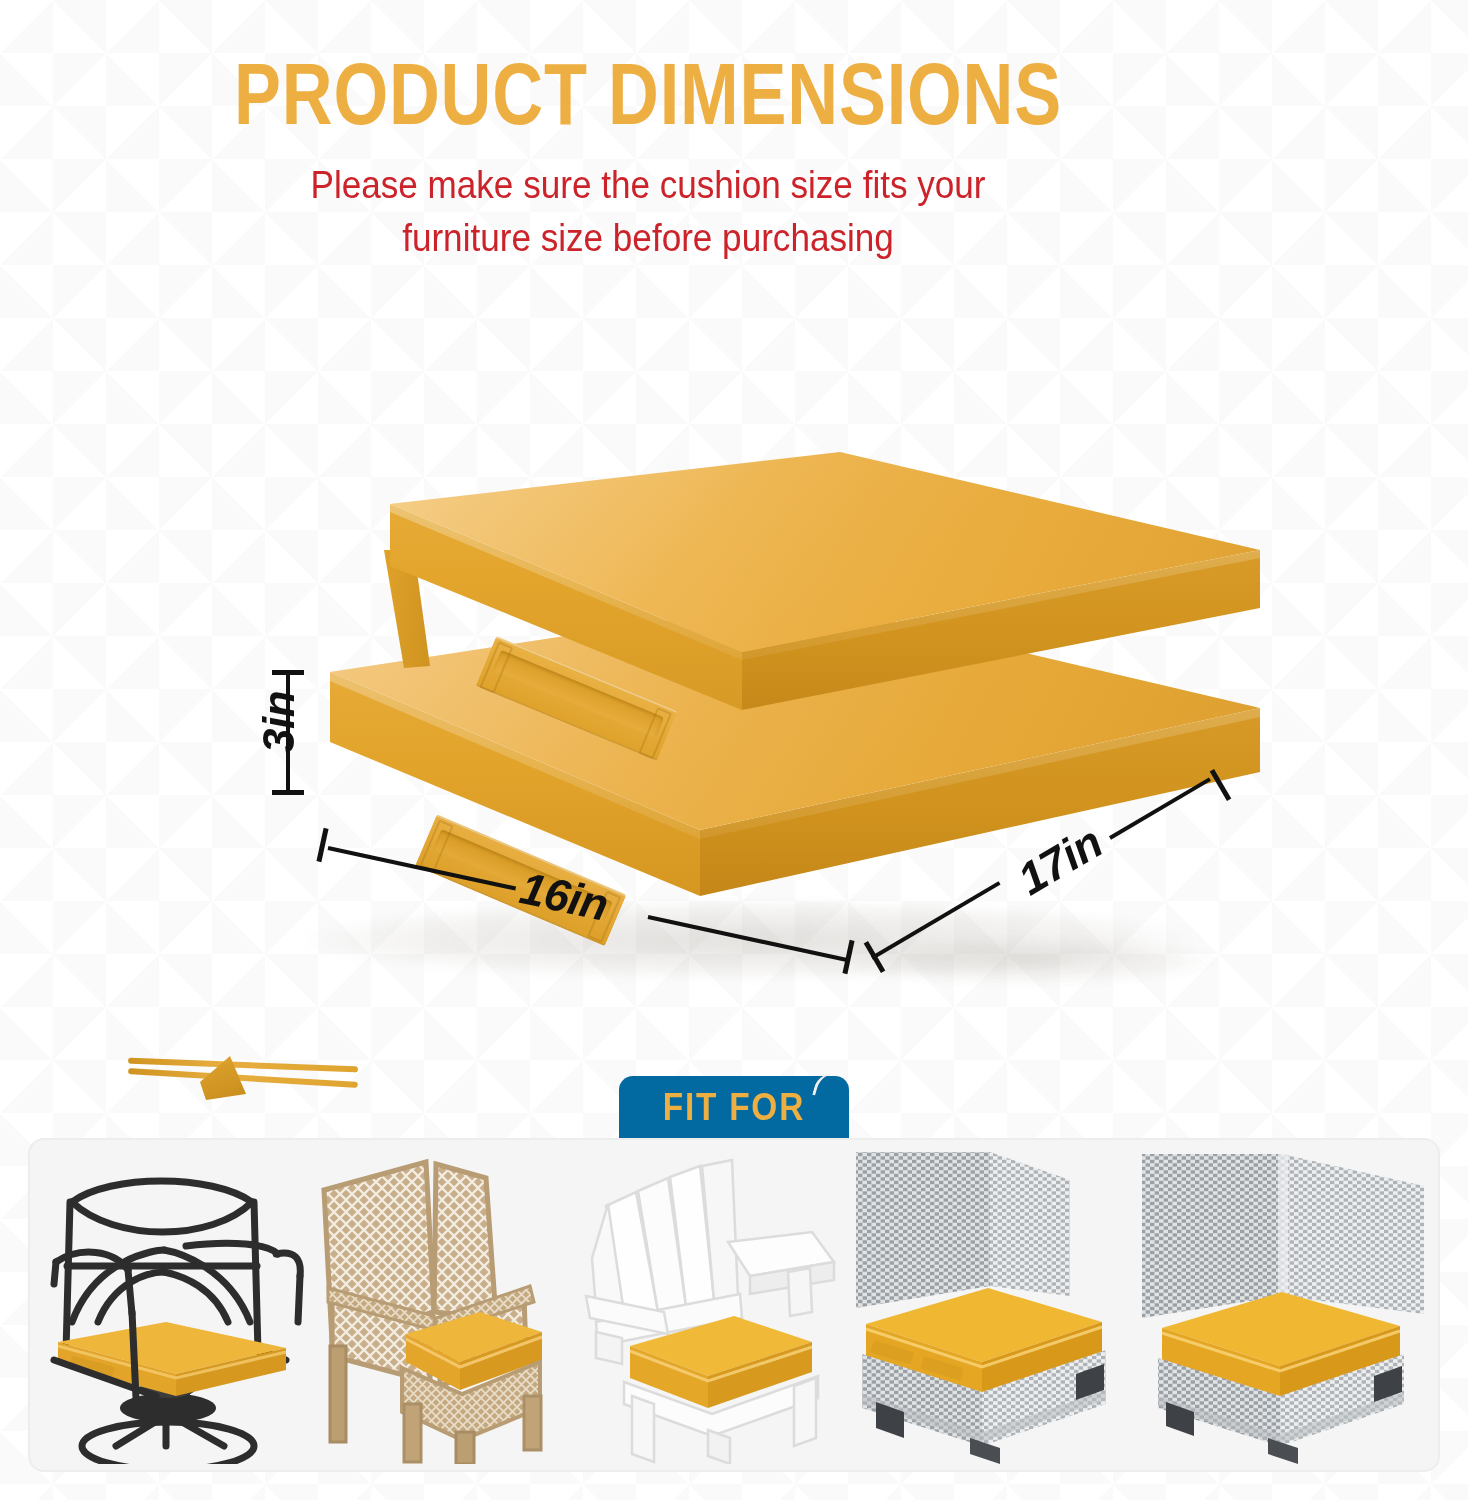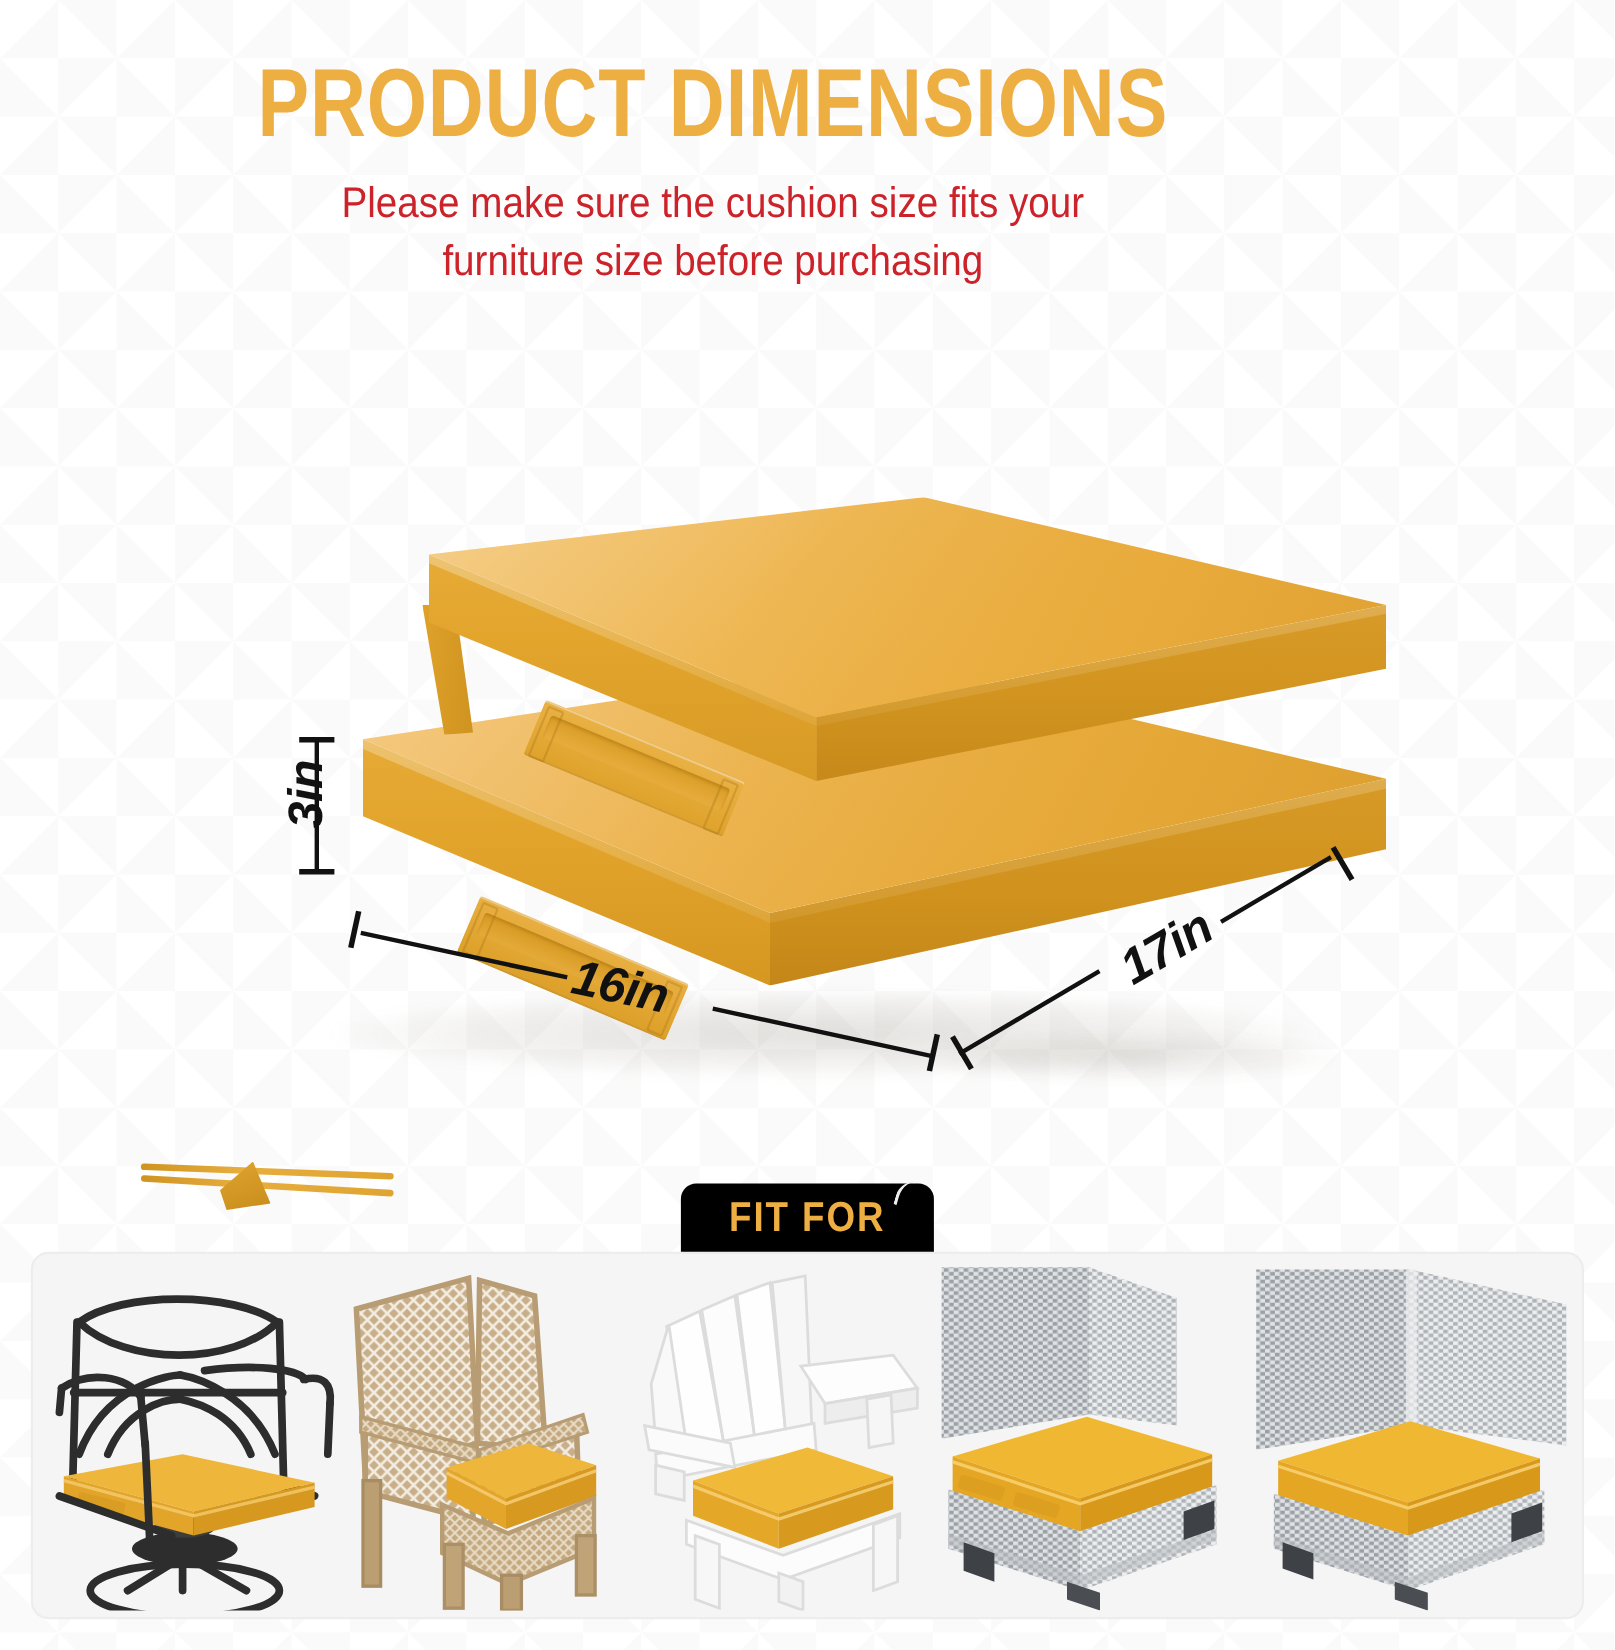--- a/index.html
+++ b/index.html
@@ -245,21 +245,21 @@
     left:1016px; top:838px;
     font-size:45px; line-height:45px;
     transform:rotate(-30.5deg);
     font-style:italic;
   }
 
   
   #fitfor-tab{
     position:absolute; left:619px; top:1076px;
     width:230px; height:62px;
-    background:#000000;
+    background:#0369a1;
     border-radius:14px 14px 0 0;
     display:flex; align-items:center; justify-content:center;
     z-index:4;
   }
   #fitfor-text{
     font-size:38px; font-weight:bold; color:#eeaf42;
     letter-spacing:2px;
     transform:scaleX(.88);
   }
   #fitfor-notch{

